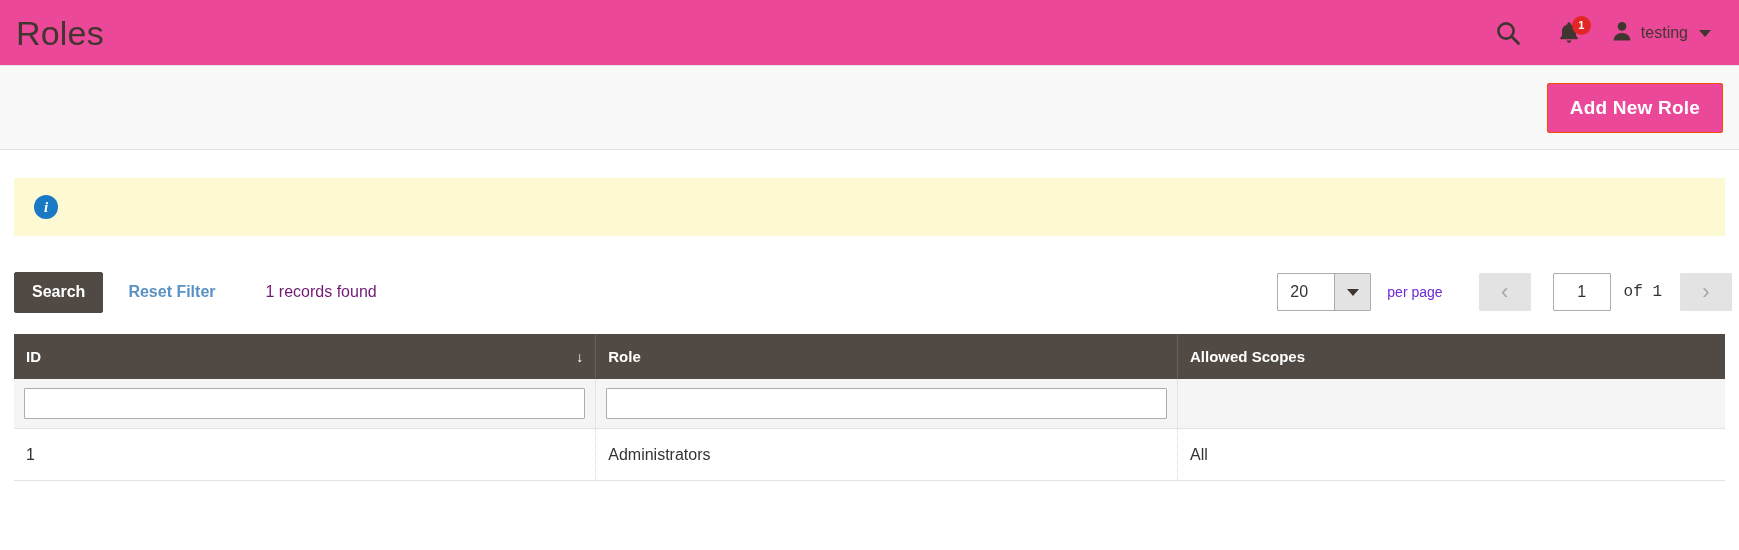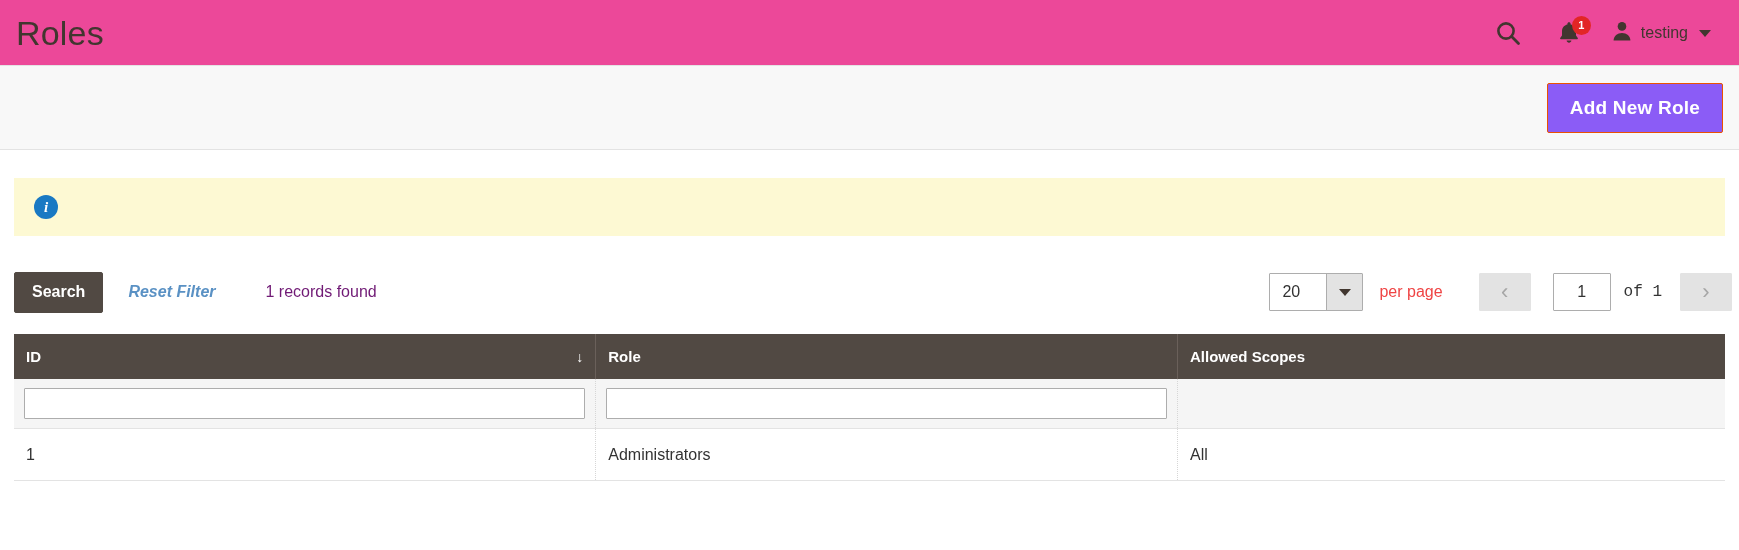--- a/index.html
+++ b/index.html
@@ -95,21 +95,21 @@
   .page-actions {
     height: 84px;
     background: #f8f8f8;
     border-bottom: 1px solid #e3e3e3;
     display: flex;
     align-items: center;
     justify-content: flex-end;
     padding-right: 16px;
   }
   .btn-primary {
-    background: #8b5cf6;
+    background: #ec4899;
     color: #ffffff;
     border: 1px solid #eb5202;
     border-radius: 2px;
     font-size: 19px;
     font-weight: 700;
     font-family: "Liberation Sans", sans-serif;
     padding: 14px 22px 15px;
     cursor: pointer;
     line-height: 1;
     letter-spacing: 0.2px;
@@ -171,21 +171,20 @@
     cursor: pointer;
     line-height: 1;
   }
   .link-reset {
     color: #5a91c4;
     font-size: 16px;
     font-weight: 700;
     text-decoration: none;
     margin-left: 25px;
     cursor: pointer;
-    font-style: italic;
   }
   .records-found {
     font-size: 16px;
     color: #701a75;
     margin-left: 50px;
   }
   .toolbar-right {
     margin-left: auto;
     display: flex;
     align-items: center;
@@ -216,22 +215,22 @@
     cursor: pointer;
   }
   .limit-arrow i {
     width: 0; height: 0;
     border-left: 6px solid transparent;
     border-right: 6px solid transparent;
     border-top: 7px solid #41362f;
     display: block;
   }
   .per-page-label {
-    font-size: 16px;
-    color: #ef4444;
+    font-size: 14px;
+    color: #6d28d9;
     margin-left: 16px;
   }
   .pager-btn {
     width: 52px;
     height: 38px;
     background: #e3e3e3;
     border: 1px solid #e3e3e3;
     border-radius: 1px;
     color: #a6a6a6;
     font-size: 22px;

